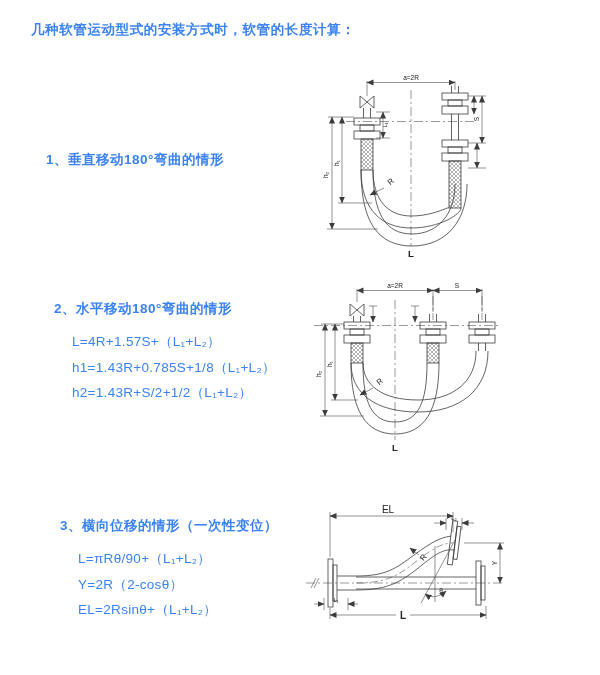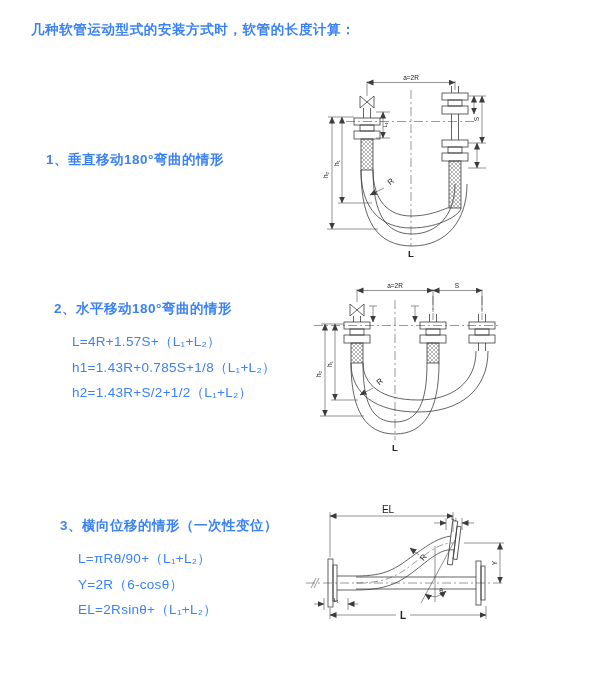--- a/index.html
+++ b/index.html
@@ -51,21 +51,21 @@
       <div class="formula">L=4R+1.57S+（L₁+L₂）</div>
       <div class="formula">h1=1.43R+0.785S+1/8（L₁+L₂）</div>
       <div class="formula">h2=1.43R+S/2+1/2（L₁+L₂）</div>
     </div>
   </div>
 
   <div class="sec" id="s3">
     <div class="sec-heading">3、横向位移的情形（一次性变位）</div>
     <div class="formulas">
       <div class="formula">L=πRθ/90+（L₁+L₂）</div>
-      <div class="formula">Y=2R（6-cosθ）</div>
+      <div class="formula">Y=2R（2-cosθ）</div>
       <div class="formula">EL=2Rsinθ+（L₁+L₂）</div>
     </div>
   </div>
 
   <svg class="diag" id="d1" width="285" height="198" viewBox="0 0 285 198">
     <defs>
       <marker id="m1" markerWidth="8" markerHeight="8" refX="6.5" refY="3" orient="auto-start-reverse" markerUnits="userSpaceOnUse">
         <path d="M0,0 L7,3 L0,6 Z" fill="#3c3c3c"></path>
       </marker>
       <pattern id="hb1" width="4" height="4" patternUnits="userSpaceOnUse">

